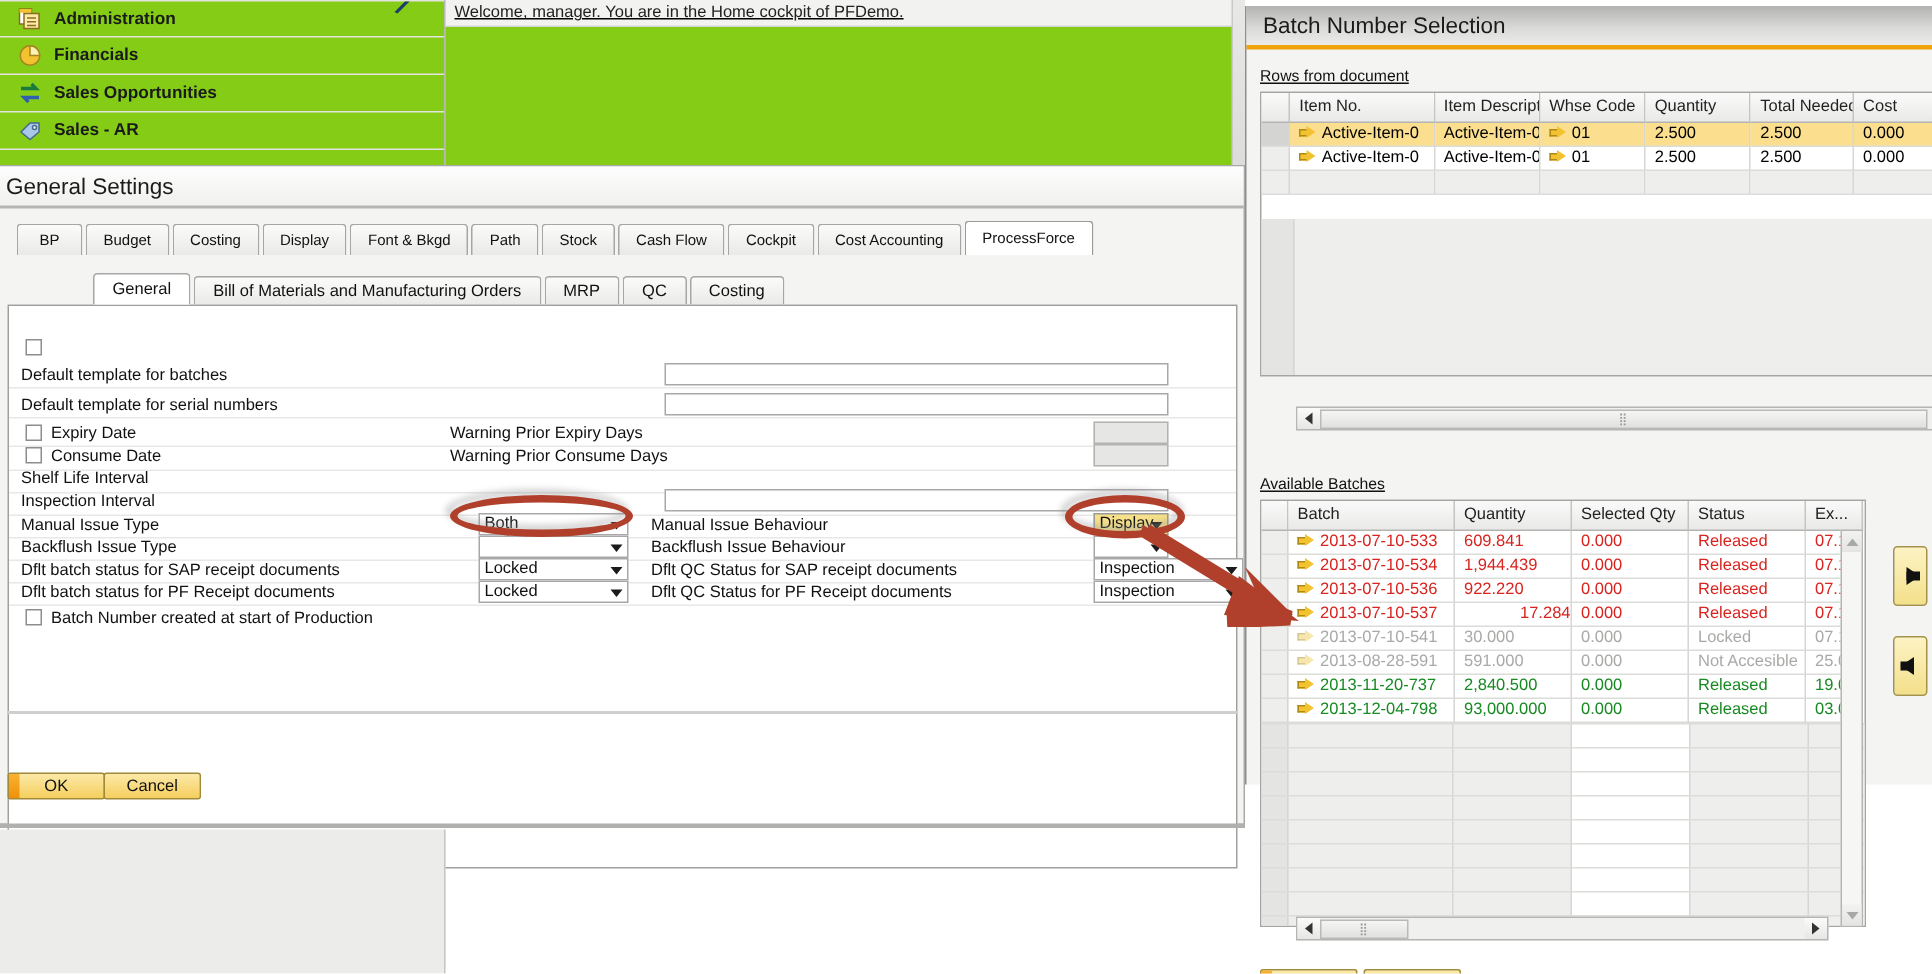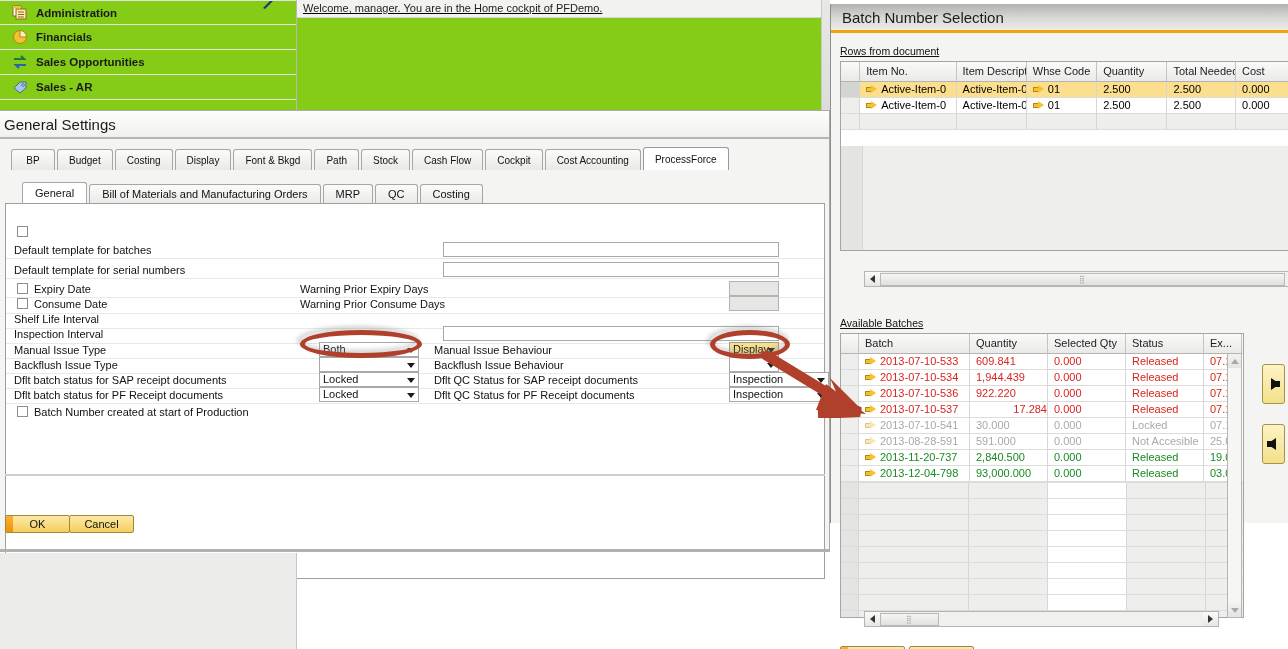--- a/index.html
+++ b/index.html
@@ -76,21 +76,21 @@
     display: flex; align-items: center; justify-content: center;
     font-size: 10px; color: #111; margin-right: 2px;
     position: relative;
   }
   .tab-o.active {
     background: #ffffff; height: 23px; border-color: #9a9a98;
     font-weight: normal; z-index: 3;
   }
   .tabs-inner {
     position: relative; height: 22px; margin-top: 11px; padding-left: 22px;
-    display: flex; align-items: flex-end;
+    display: flex; align-items: flex-end; margin-left: 40px;
   }
   .tab-i {
     height: 19px; padding: 0 12px;
     background: linear-gradient(to bottom,#fbfbfa,#eaeae8);
     border: 1px solid #a6a6a4; border-bottom: none;
     border-radius: 3px 3px 0 0;
     display: flex; align-items: center; justify-content: center;
     font-size: 11px; color: #111; margin-right: 2px;
   }
   .tab-i.active { background: #ffffff; height: 21px; z-index: 3; }

